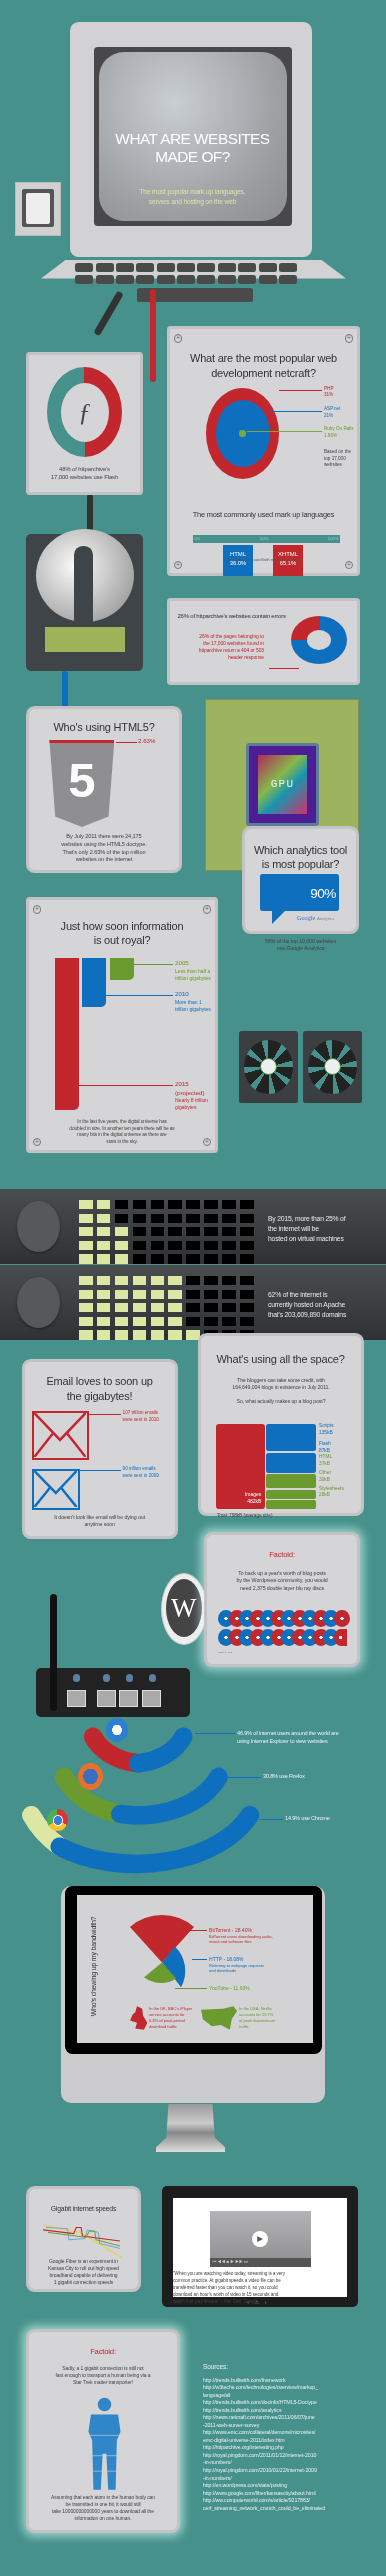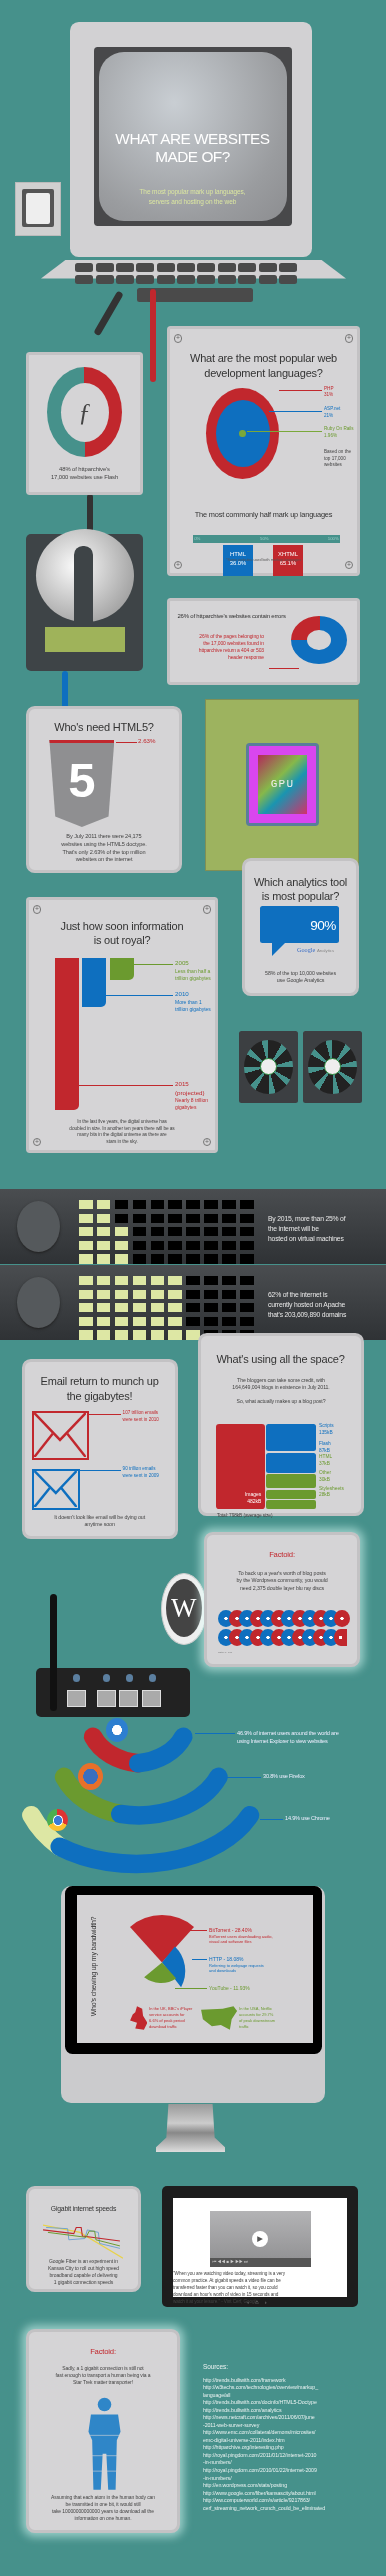--- a/index.html
+++ b/index.html
@@ -98,40 +98,40 @@
     <div>48% of httparchive's</div>
     <div>17,000 websites use Flash</div>
   </div>
 </div>
 
 <div class="card sq" style="left:167px;top:326px;width:193px;height:250px">
   <span class="plus" style="left:3.7px;top:5px">+</span>
   <span class="plus" style="right:3.7px;top:5px">+</span>
   <div class="abs h" style="left:0;right:0;top:22px">
     <div>What are the most popular web</div>
-    <div>development languages?</div>
+    <div>development netcraft?</div>
   </div>
   <div class="abs donut" style="left:36px;top:59px;width:73px;height:91px;background:#c1272d">
     <div class="abs donut" style="left:10px;top:12.4px;width:54px;height:67px;background:#0e6fbf"></div>
     <div class="abs donut" style="left:33px;top:42px;width:6.8px;height:7.4px;background:#7aa83a"></div>
   </div>
   <div class="abs" style="left:109px;top:61px;width:43px;height:0.6px;background:#c1272d"></div>
   <div class="abs" style="left:99px;top:82px;width:53px;height:0.6px;background:#0e6fbf"></div>
   <div class="abs" style="left:77px;top:102px;width:75px;height:0.6px;background:#7aa83a"></div>
   <div class="abs" style="left:154px;top:57px;text-align:left;font-size:4.6px;line-height:1.4">
     <div class="red">PHP</div>
     <div class="red">31%</div>
     <div class="blue" style="margin-top:7.4px">ASP.net</div>
     <div class="blue">21%</div>
     <div class="green" style="margin-top:7.4px">Ruby On Rails</div>
     <div class="green">1.96%</div>
     <div style="margin-top:10px;color:#444">Based on the</div>
     <div style="color:#444">top 17,000 websites</div>
   </div>
-  <div class="abs h" style="left:0;right:0;top:181px;font-size:7.4px">The most commonly half mark up languages</div>
+  <div class="abs h" style="left:0;right:0;top:181px;font-size:7.4px">The most commonly used mark up languages</div>
   <div class="abs" style="left:23px;top:206px;width:147px;height:8px;background:#46918b;font-size:4.3px;color:#9fcfc9;line-height:8px">
     <span class="abs" style="left:1.2px">0%</span>
     <span class="abs" style="left:67px">50%</span>
     <span class="abs" style="right:1.2px">100%</span>
   </div>
   <div class="abs" style="left:53px;top:216px;width:30px;height:31px;background:#0e6fbf;color:#fff;font-size:5.9px;padding-top:5px;line-height:1.5">
     <div>HTML</div>
     <div>36.0%</div>
   </div>
   <div class="abs" style="left:103px;top:216px;width:30px;height:31px;background:#c1272d;color:#fff;font-size:5.9px;padding-top:5px;line-height:1.5">
@@ -158,41 +158,41 @@
     <div>httparchive return a 404 or 503</div>
     <div>header response</div>
   </div>
   <div class="abs" style="left:99px;top:67px;width:30px;height:0.6px;background:#c1272d"></div>
   <div class="abs donut" style="left:125px;top:11px;width:48px;height:56px;background:conic-gradient(#0e6fbf 0 74%,#c1272d 74% 100%);transform:rotate(-90deg) scaleX(-1)">
     <div class="abs donut" style="left:13.6px;top:16px;width:20px;height:23.5px;background:#d5d4d6"></div>
   </div>
 </div>
 
 <div class="card" style="left:26px;top:706px;width:156px;height:167px">
-  <div class="abs h" style="left:0;right:0;top:11px">Who's need HTML5?</div>
+  <div class="abs h" style="left:0;right:0;top:11px">Who's using HTML5?</div>
   <div class="abs" style="left:20.4px;top:31px;width:65px;height:87px;background:#8f8f91;clip-path:polygon(0 0,100% 0,91% 88%,50% 100%,9% 88%);border-top:3.7px solid #c1272d">
     <div style="color:#fff;font-size:49px;font-weight:bold;line-height:74px;font-family:'Liberation Sans',sans-serif">5</div>
   </div>
   <div class="abs" style="left:87px;top:33px;width:21px;height:0.6px;background:#c1272d"></div>
   <div class="abs red" style="left:109px;top:28px;font-size:6.2px">2.63%</div>
   <div class="abs s" style="left:0;right:0;top:124px;font-size:5.6px">
     <div>By July 2011 there were 24,175</div>
     <div>websites using the HTML5 doctype.</div>
     <div>That's only 2.63% of the top million</div>
     <div>websites on the internet</div>
   </div>
 </div>
 
 <div class="abs" style="left:205px;top:699px;width:154px;height:172px;background:#9db35f;border:1.2px solid #7f8f55">
-  <div class="abs" style="left:40px;top:43px;width:73px;height:83px;background:#d946ef;border:3.1px solid #5a7d9a;border-radius:3.7px">
+  <div class="abs" style="left:40px;top:43px;width:73px;height:83px;background:#4c1d95;border:3.1px solid #5a7d9a;border-radius:3.7px">
     <div class="abs" style="left:8.7px;top:8.7px;right:8.7px;bottom:8.7px;background:linear-gradient(135deg,#b2295a,#86b84a 40%,#1a94b0 60%,#d3316a);font-size:11px;color:#eee;line-height:59px;text-align:center;letter-spacing:1.2px;font-family:'Liberation Mono',monospace">GPU</div>
   </div>
 </div>
 
-<div class="card" style="left:242px;top:858px;width:117px;height:138px">
+<div class="card" style="left:242px;top:826px;width:117px;height:108px">
   <div class="abs h" style="left:0;right:0;top:13.6px">
     <div>Which analytics tool</div>
     <div>is most popular?</div>
   </div>
   <div class="abs" style="left:15.4px;top:45px;width:79px;height:37px;background:#0e6fbf;border-radius:2.5px">
     <div class="abs" style="right:3.7px;top:12.4px;font-size:13.6px;color:#fff;letter-spacing:-0.6px">90%</div>
   </div>
   <div class="abs" style="left:27px;top:82px;width:0;height:0;border-left:0 solid transparent;border-right:13.6px solid transparent;border-top:13.6px solid #0e6fbf"></div>
   <div class="abs" style="left:52px;top:85px;font-size:6.2px">
     <span style="color:#3b6ec6;font-family:'Liberation Serif',serif">Google</span>
@@ -366,21 +366,21 @@
   </div>
   <div class="txt" style="top:25px">
     <div>62% of the internet is</div>
     <div>currently hosted on Apache</div>
     <div>that's 203,609,890 domains</div>
   </div>
 </div>
 
 <div class="card" style="left:21.6px;top:1359px;width:156px;height:180px">
   <div class="abs h" style="left:0;right:0;top:12.4px">
-    <div>Email return to munch up</div>
+    <div>Email loves to soon up</div>
     <div>the gigabytes!</div>
   </div>
   <div class="abs" style="left:7.4px;top:49px;width:57px;height:49px;border:2.5px solid #c1272d">
     <svg width="52" height="44" style="position:absolute;left:0;top:0" viewBox="0 0 84 72">
         <polyline points="0,0 42,44 84,0" fill="none" stroke="#c1272d" stroke-width="4"></polyline>
         <line x1="0" y1="72" x2="30" y2="34" stroke="#c1272d" stroke-width="4"></line>
         <line x1="84" y1="72" x2="54" y2="34" stroke="#c1272d" stroke-width="4"></line>
       </svg>
   </div>
   <div class="abs" style="left:7.4px;top:107px;width:48px;height:41px;border:2.5px solid #0e6fbf">

